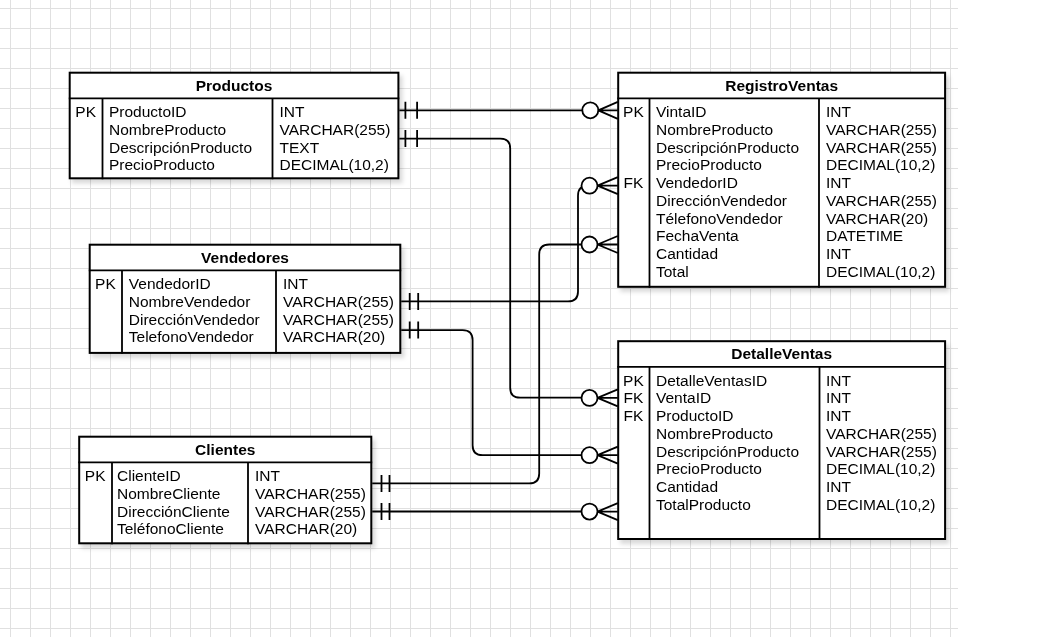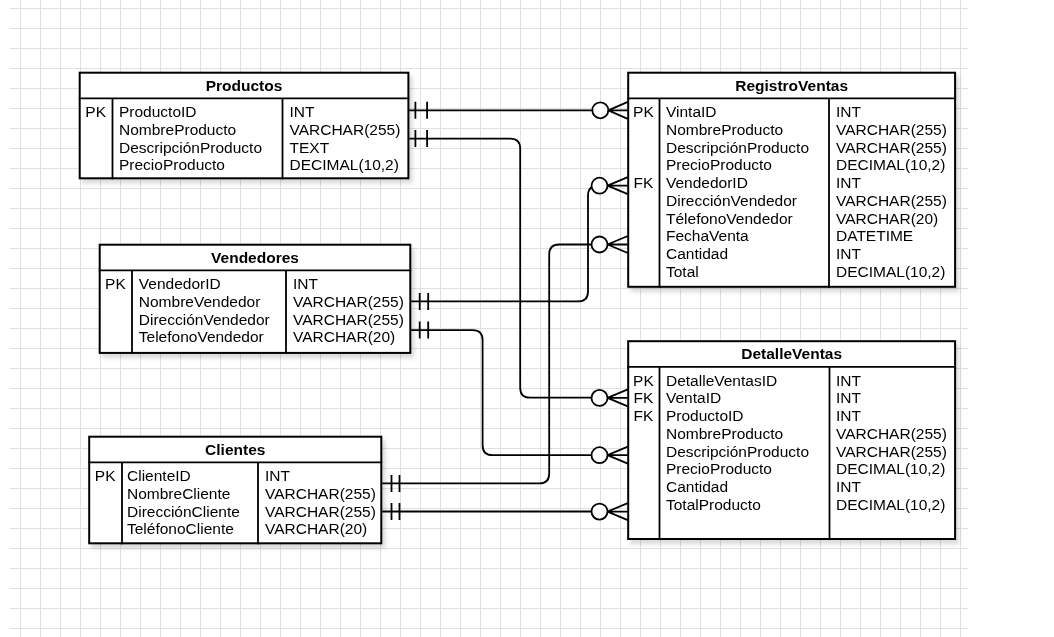--- a/index.html
+++ b/index.html
@@ -1,18 +1,18 @@
 <!DOCTYPE html>
 <html><head>
 <meta charset="utf-8">
 <style>
 html,body{margin:0;padding:0;background:#ffffff;}
 #cv{position:relative;width:958px;height:637px;overflow:hidden;background:#ffffff;
 background-image:linear-gradient(to right,#e0e0e0 1px,transparent 1px),linear-gradient(to bottom,#e0e0e0 1px,transparent 1px);
-background-size:20px 20px;background-position:10px 8px;margin-left:10px;}
+background-size:20px 20px;background-position:10px 8px;}
 svg{position:absolute;left:0;top:0;}
 text{font-family:"Liberation Sans",sans-serif;font-size:15.5px;fill:#000000;dominant-baseline:central;}
 text.b{font-weight:bold;}
 .w{stroke:#000000;stroke-width:1.8;fill:none;}
 </style>
 </head>
 <body>
 <div id="cv">
 <svg width="1054" height="637" viewBox="0 0 1054 637">
 <defs>

